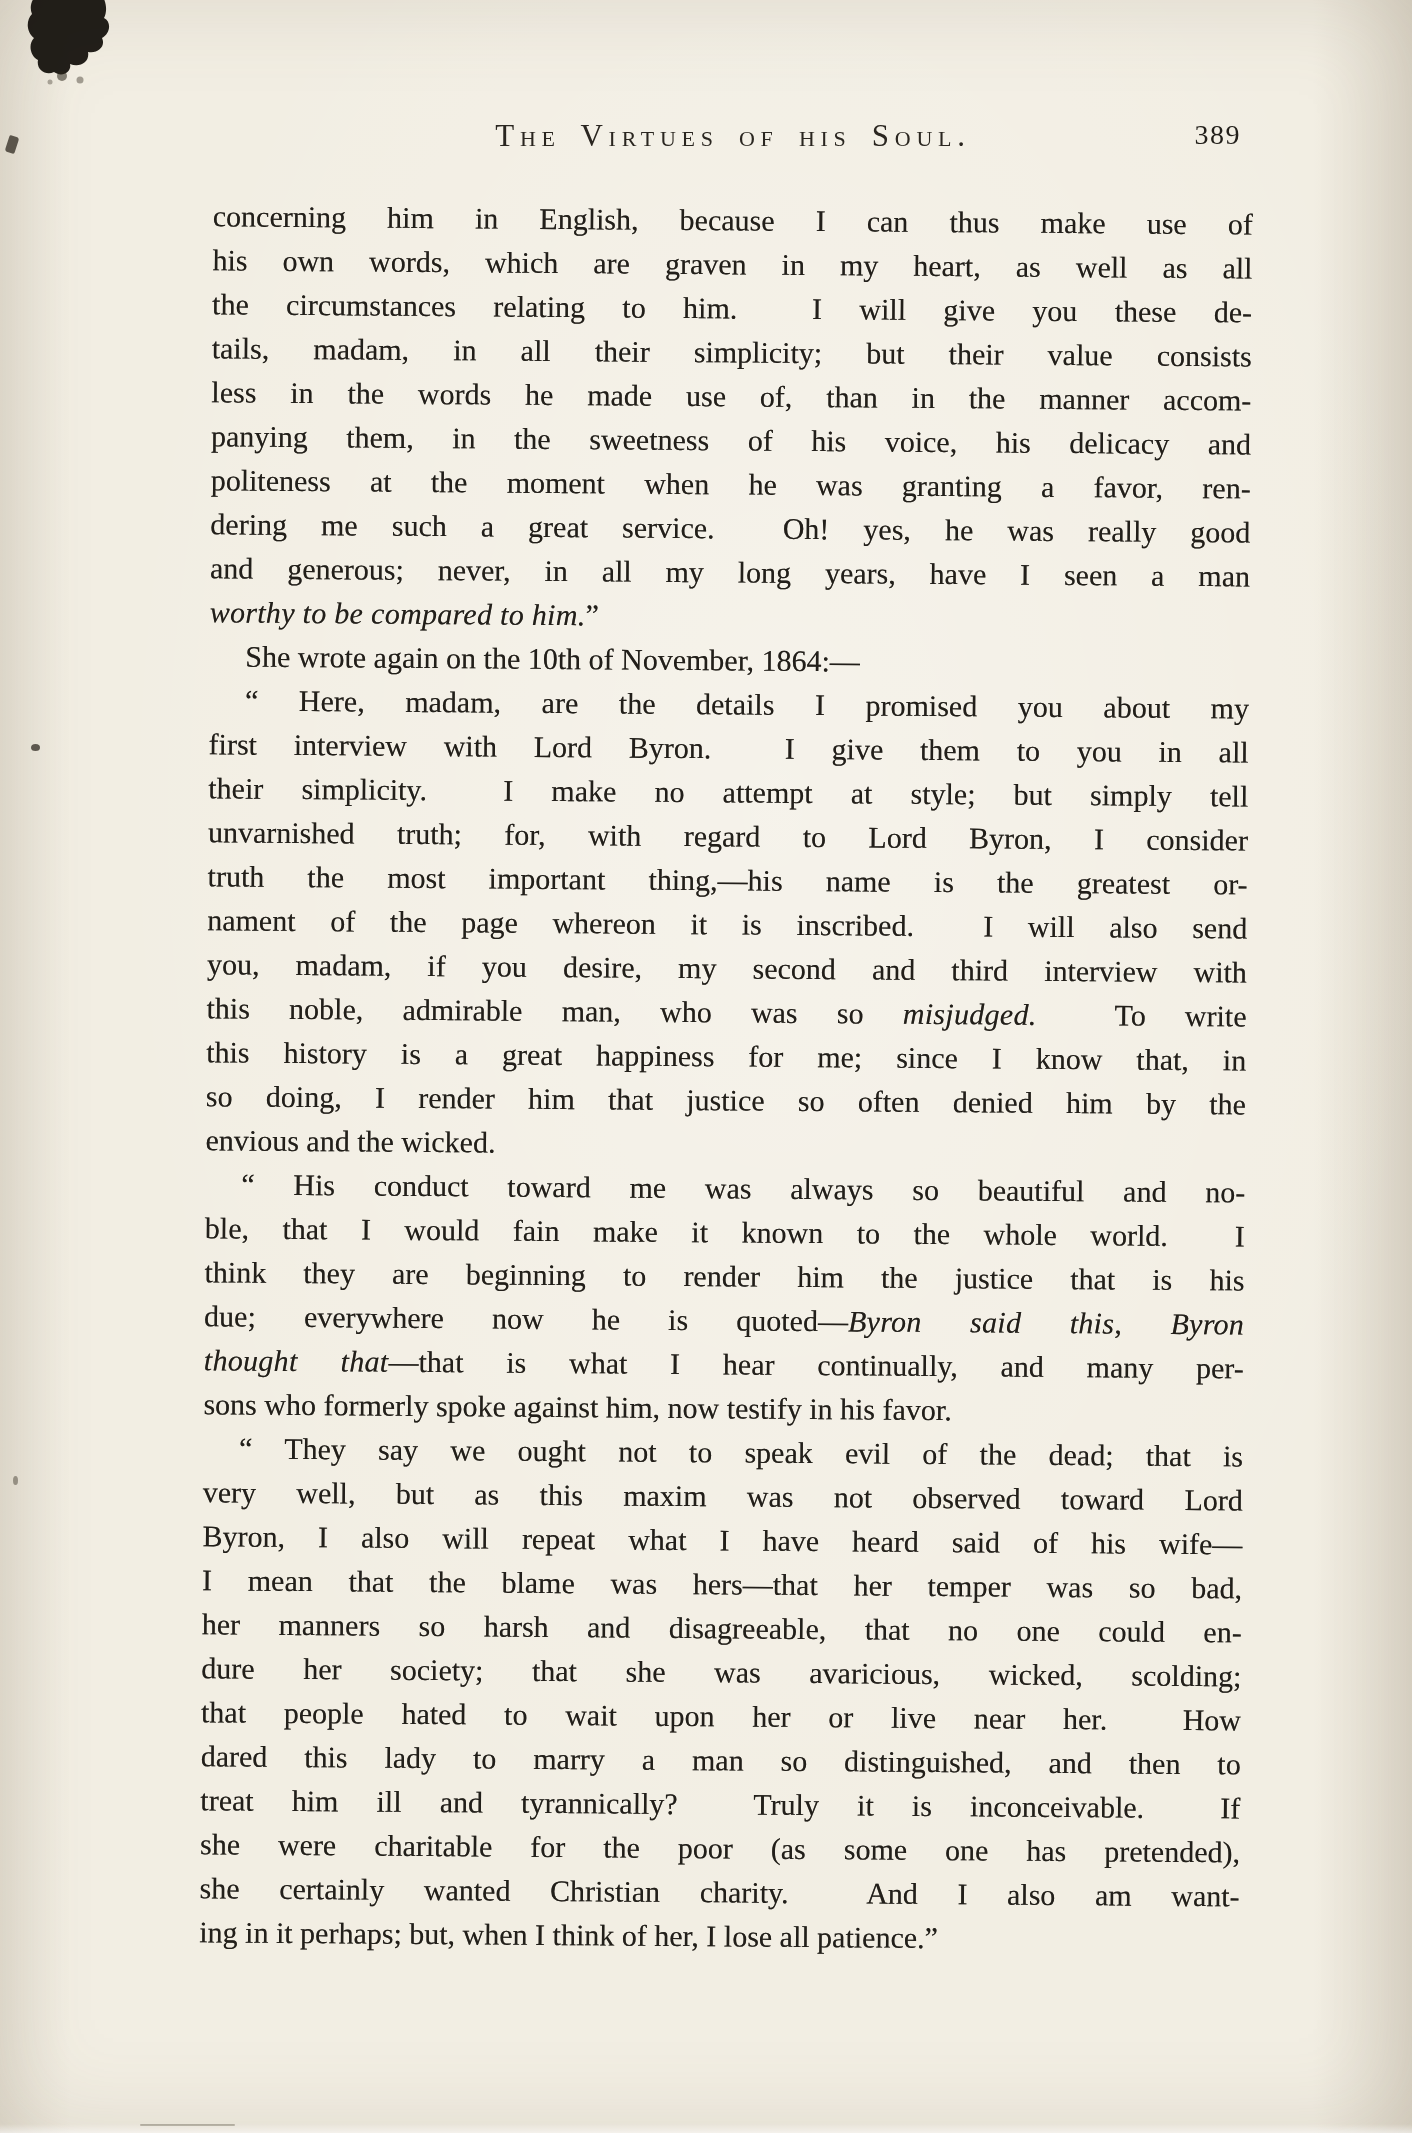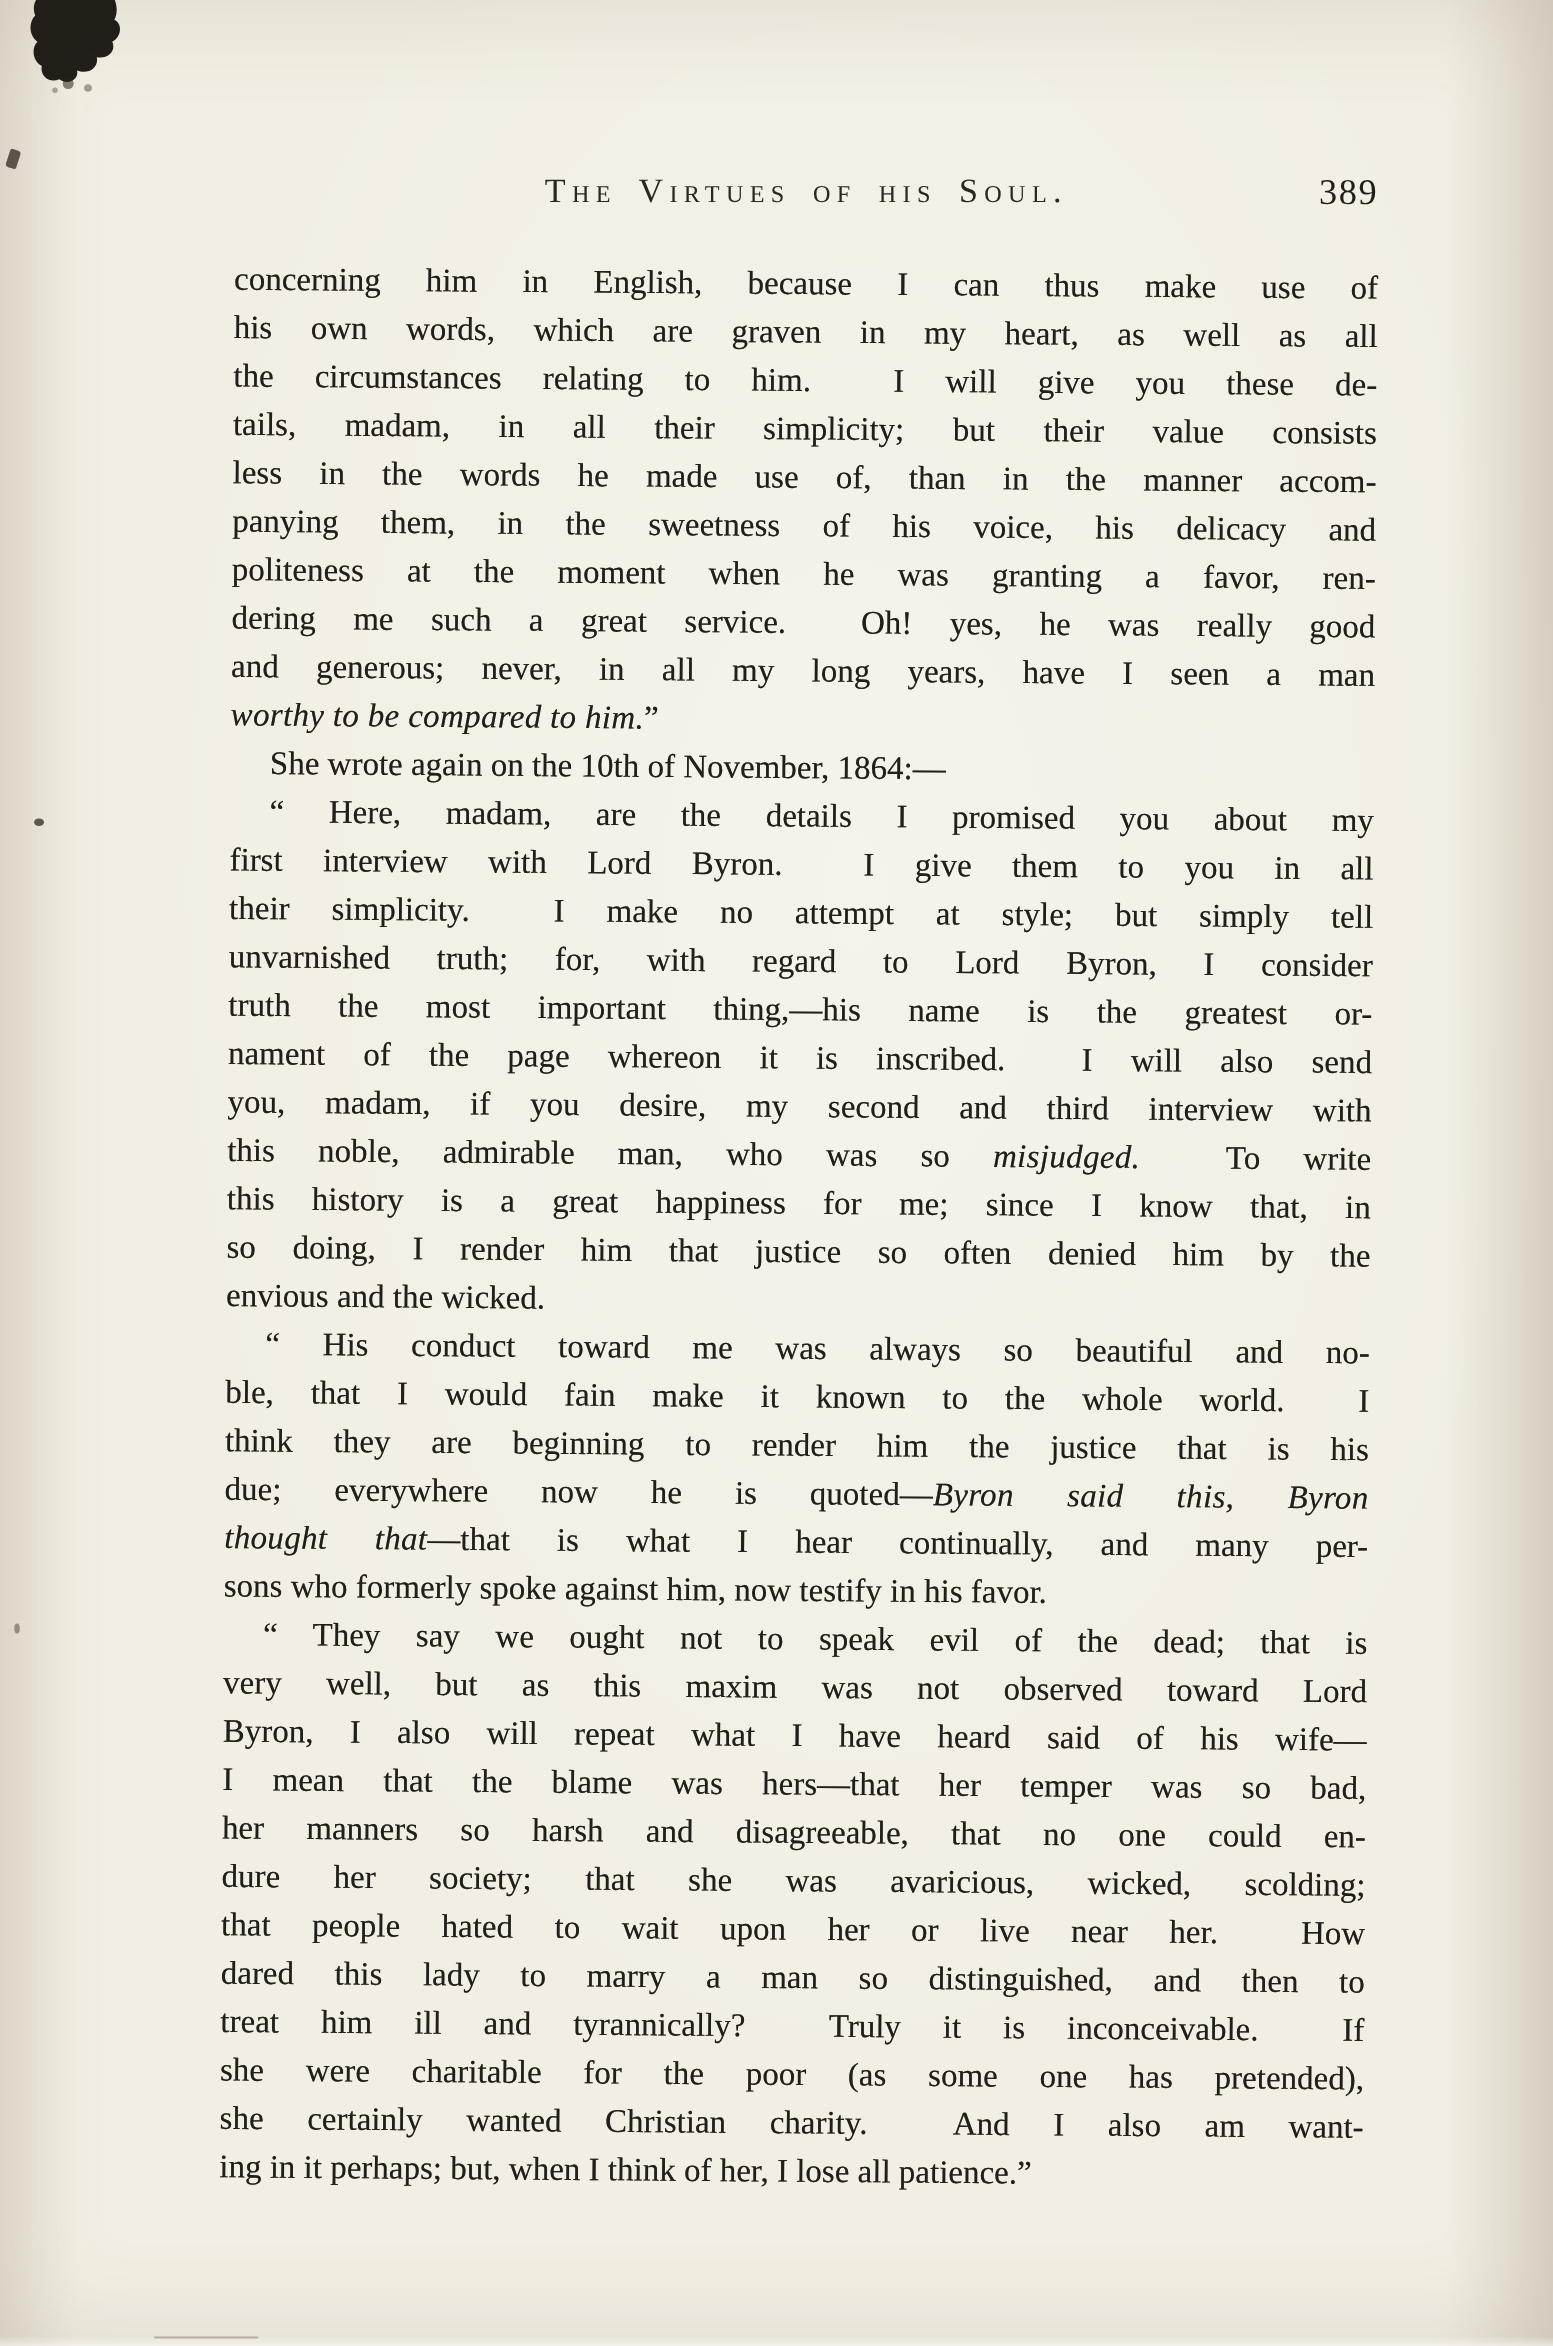--- a/index.html
+++ b/index.html
@@ -21,31 +21,31 @@
   }
   .page::after {
     content: "";
     position: absolute; left: 0; right: 0; bottom: 0; height: 9px;
     background: linear-gradient(to bottom, rgba(0,0,0,0), rgba(255,255,255,0.55));
     pointer-events: none;
   }
 
   .content { position: absolute; left: 213px; top: 118px; width: 1040px; }
 
-  .running-head { position: relative; height: 44px; text-align: center; margin-top: 38px; }
+  .running-head { position: relative; height: 44px; text-align: center; }
   .head-title {
     font-variant: small-caps;
     font-size: 31px;
     letter-spacing: 0.185em;
     word-spacing: 0.22em;
     color: #2a2620;
   }
   .page-number {
-    position: absolute; right: 0; top: 1px;
-    font-size: 33px; letter-spacing: 1.5px;
+    position: absolute; right: 12px; top: 1px;
+    font-size: 28px; letter-spacing: 1.5px;
   }
 
   .text-block {
     margin-top: 34px;
     font-size: 30px;
     line-height: 44px;
     transform: rotate(0.45deg);
     transform-origin: 20% 0;
     text-shadow: 0 0 0.55px rgba(25,22,16,0.6);
   }

